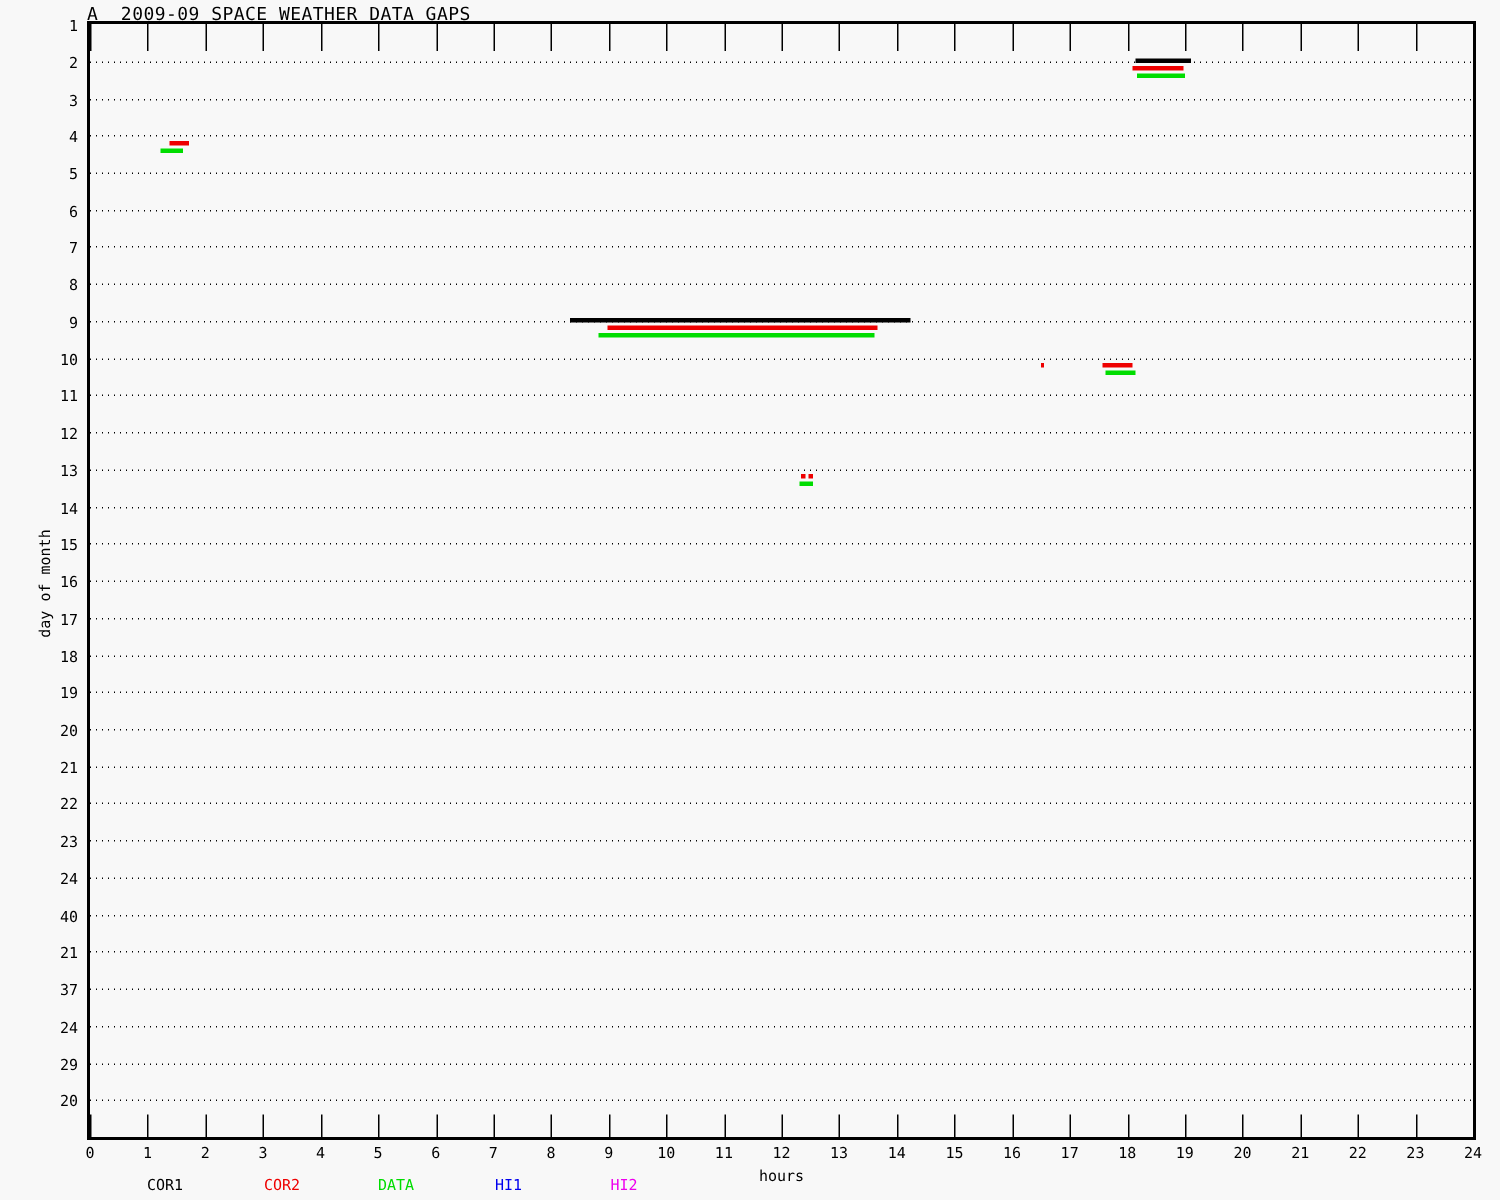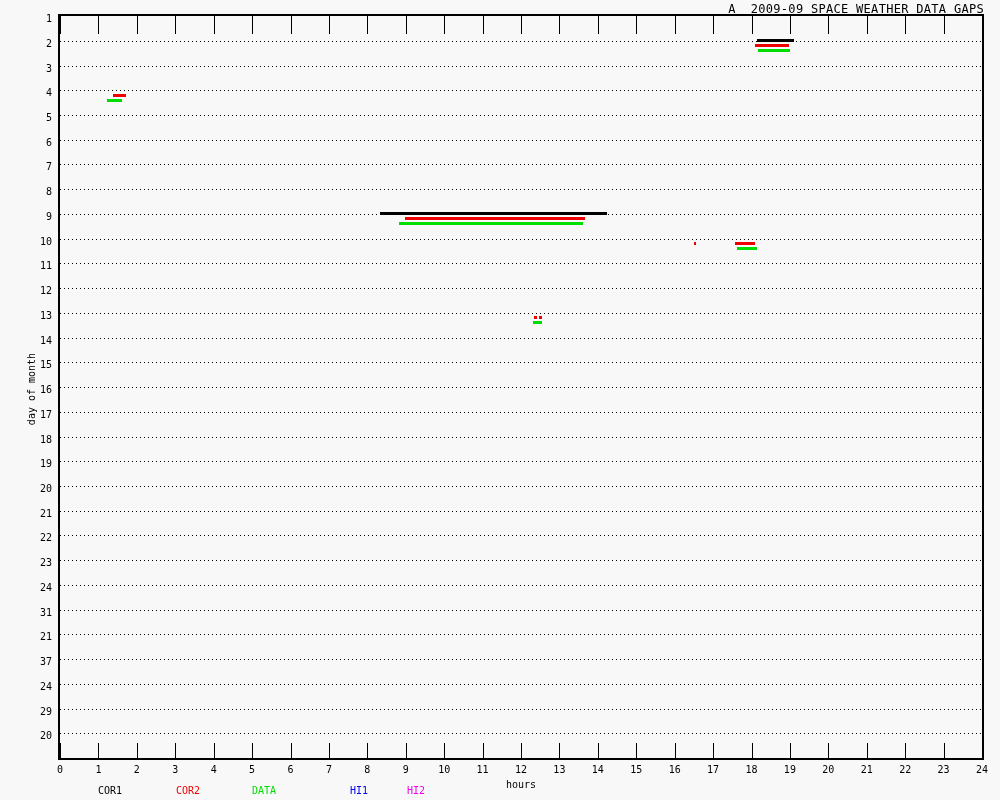--- a/index.html
+++ b/index.html
@@ -6,21 +6,21 @@
   body{
     width:1000px;height:800px;
     background:#f8f8f8;
     font-family:"DejaVu Sans Mono","Liberation Mono",monospace;
     color:#000;
     position:relative;
     overflow:hidden;
   }
   .title{
     position:absolute; left:58px; top:2px; width:926px;
-    text-align:right; font-size:12px; letter-spacing:0.3px;
+    text-align:left; font-size:12px; letter-spacing:0.3px;
     white-space:pre;
   }
   #plot{
     position:absolute; left:58px; top:14px;
     width:922px; height:742px;
     border:2px solid #000;
     background:transparent;
   }
   .gridline{
     position:absolute; left:0; width:922px; height:1px;
@@ -157,21 +157,21 @@
 <div class="xlabel">hours</div>
 
 <div class="ylabel-anchor">
   <span>day of month</span>
 </div>
 
 <div id="legend">
     <div class="legend-item" style="left: 110px; color: rgb(0, 0, 0);">COR1</div>
     <div class="legend-item" style="left: 188px; color: rgb(238, 0, 0);">COR2</div>
     <div class="legend-item" style="left: 264px; color: rgb(0, 221, 0);">DATA</div>
-    <div class="legend-item" style="left: 359px; color: rgb(0, 0, 238); text-align: center;">HI1</div>
+    <div class="legend-item" style="left: 339px; color: rgb(0, 0, 238); text-align: center;">HI1</div>
     <div class="legend-item" style="left: 416px; color: rgb(238, 0, 238);">HI2</div>
   </div>
 
 <div class="xticklabel" style="left: 60px;">0</div>
 <div class="xticklabel" style="left: 98.4px;">1</div>
 <div class="xticklabel" style="left: 136.8px;">2</div>
 <div class="xticklabel" style="left: 175.3px;">3</div>
 <div class="xticklabel" style="left: 213.7px;">4</div>
 <div class="xticklabel" style="left: 252.1px;">5</div>
 <div class="xticklabel" style="left: 290.5px;">6</div>
@@ -210,18 +210,18 @@
 <div class="yticklabel" style="top: 364.3px;">15</div>
 <div class="yticklabel" style="top: 389px;">16</div>
 <div class="yticklabel" style="top: 413.7px;">17</div>
 <div class="yticklabel" style="top: 438.5px;">18</div>
 <div class="yticklabel" style="top: 463.2px;">19</div>
 <div class="yticklabel" style="top: 487.9px;">20</div>
 <div class="yticklabel" style="top: 512.7px;">21</div>
 <div class="yticklabel" style="top: 537.4px;">22</div>
 <div class="yticklabel" style="top: 562.1px;">23</div>
 <div class="yticklabel" style="top: 586.9px;">24</div>
-<div class="yticklabel" style="top: 611.6px;">31</div>
+<div class="yticklabel" style="top: 611.6px;">40</div>
 <div class="yticklabel" style="top: 636.3px;">21</div>
 <div class="yticklabel" style="top: 661.1px;">37</div>
 <div class="yticklabel" style="top: 685.8px;">24</div>
 <div class="yticklabel" style="top: 710.5px;">29</div>
 <div class="yticklabel" style="top: 735.3px;">20</div>
 
 </body></html>

